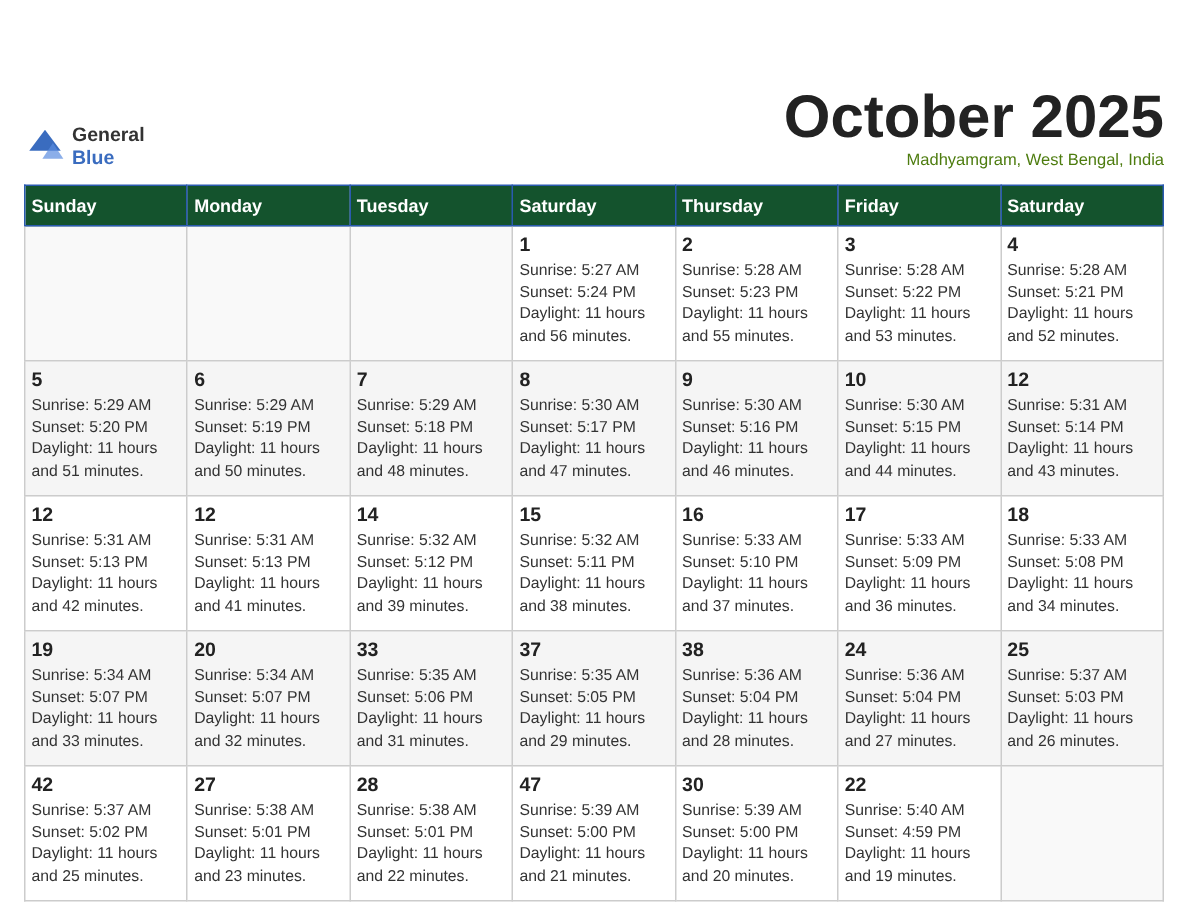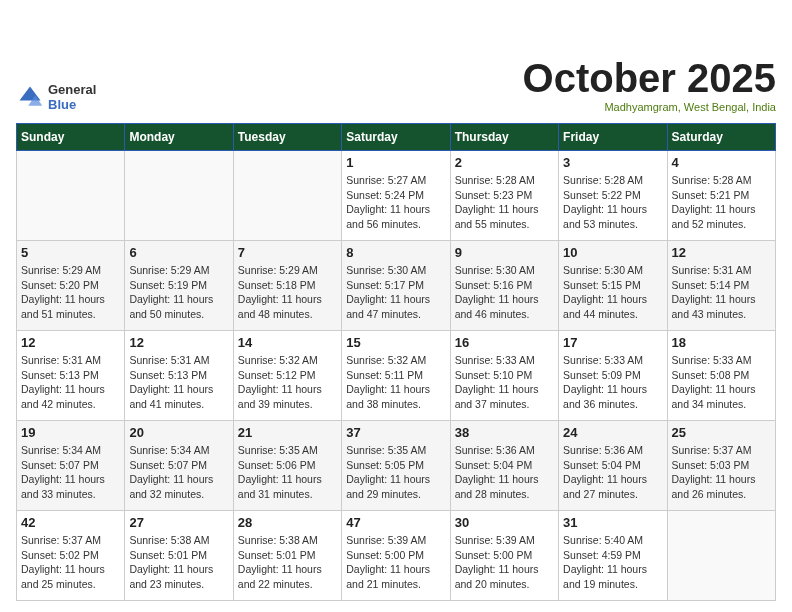--- a/index.html
+++ b/index.html
@@ -204,21 +204,21 @@
       <tr>
         <td>
           <div class="day-num">19</div>
           <div class="day-info">Sunrise: 5:34 AM<br>Sunset: 5:07 PM<br>Daylight: 11 hours and 33 minutes.</div>
         </td>
         <td>
           <div class="day-num">20</div>
           <div class="day-info">Sunrise: 5:34 AM<br>Sunset: 5:07 PM<br>Daylight: 11 hours and 32 minutes.</div>
         </td>
         <td>
-          <div class="day-num">21</div>
+          <div class="day-num">33</div>
           <div class="day-info">Sunrise: 5:35 AM<br>Sunset: 5:06 PM<br>Daylight: 11 hours and 31 minutes.</div>
         </td>
         <td>
           <div class="day-num">37</div>
           <div class="day-info">Sunrise: 5:35 AM<br>Sunset: 5:05 PM<br>Daylight: 11 hours and 29 minutes.</div>
         </td>
         <td>
           <div class="day-num">38</div>
           <div class="day-info">Sunrise: 5:36 AM<br>Sunset: 5:04 PM<br>Daylight: 11 hours and 28 minutes.</div>
         </td>
@@ -246,19 +246,19 @@
         </td>
         <td>
           <div class="day-num">47</div>
           <div class="day-info">Sunrise: 5:39 AM<br>Sunset: 5:00 PM<br>Daylight: 11 hours and 21 minutes.</div>
         </td>
         <td>
           <div class="day-num">30</div>
           <div class="day-info">Sunrise: 5:39 AM<br>Sunset: 5:00 PM<br>Daylight: 11 hours and 20 minutes.</div>
         </td>
         <td>
-          <div class="day-num">31</div>
+          <div class="day-num">22</div>
           <div class="day-info">Sunrise: 5:40 AM<br>Sunset: 4:59 PM<br>Daylight: 11 hours and 19 minutes.</div>
         </td>
         <td class="empty"></td>
       </tr>
     </tbody>
 </table>
 
 </body></html>

